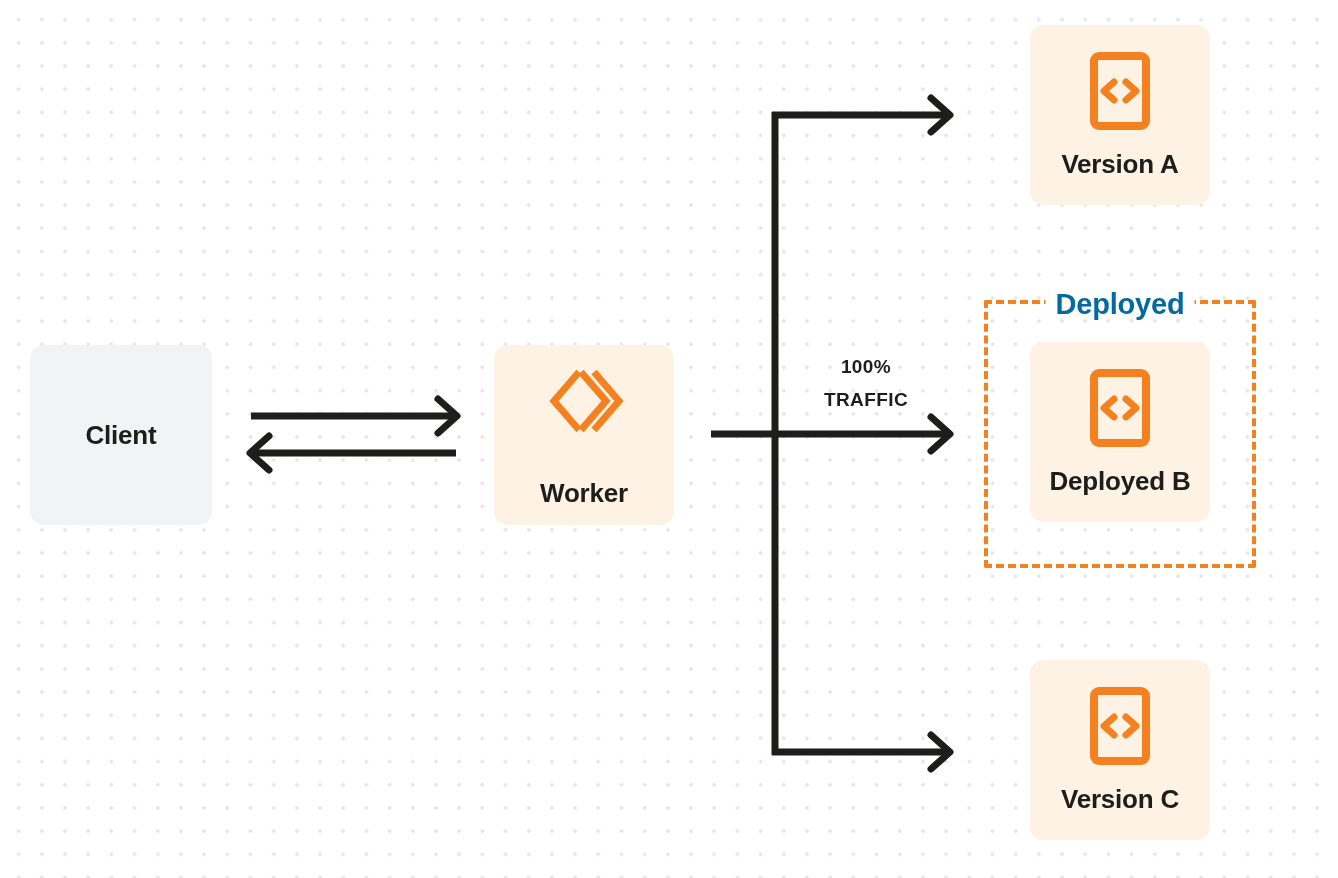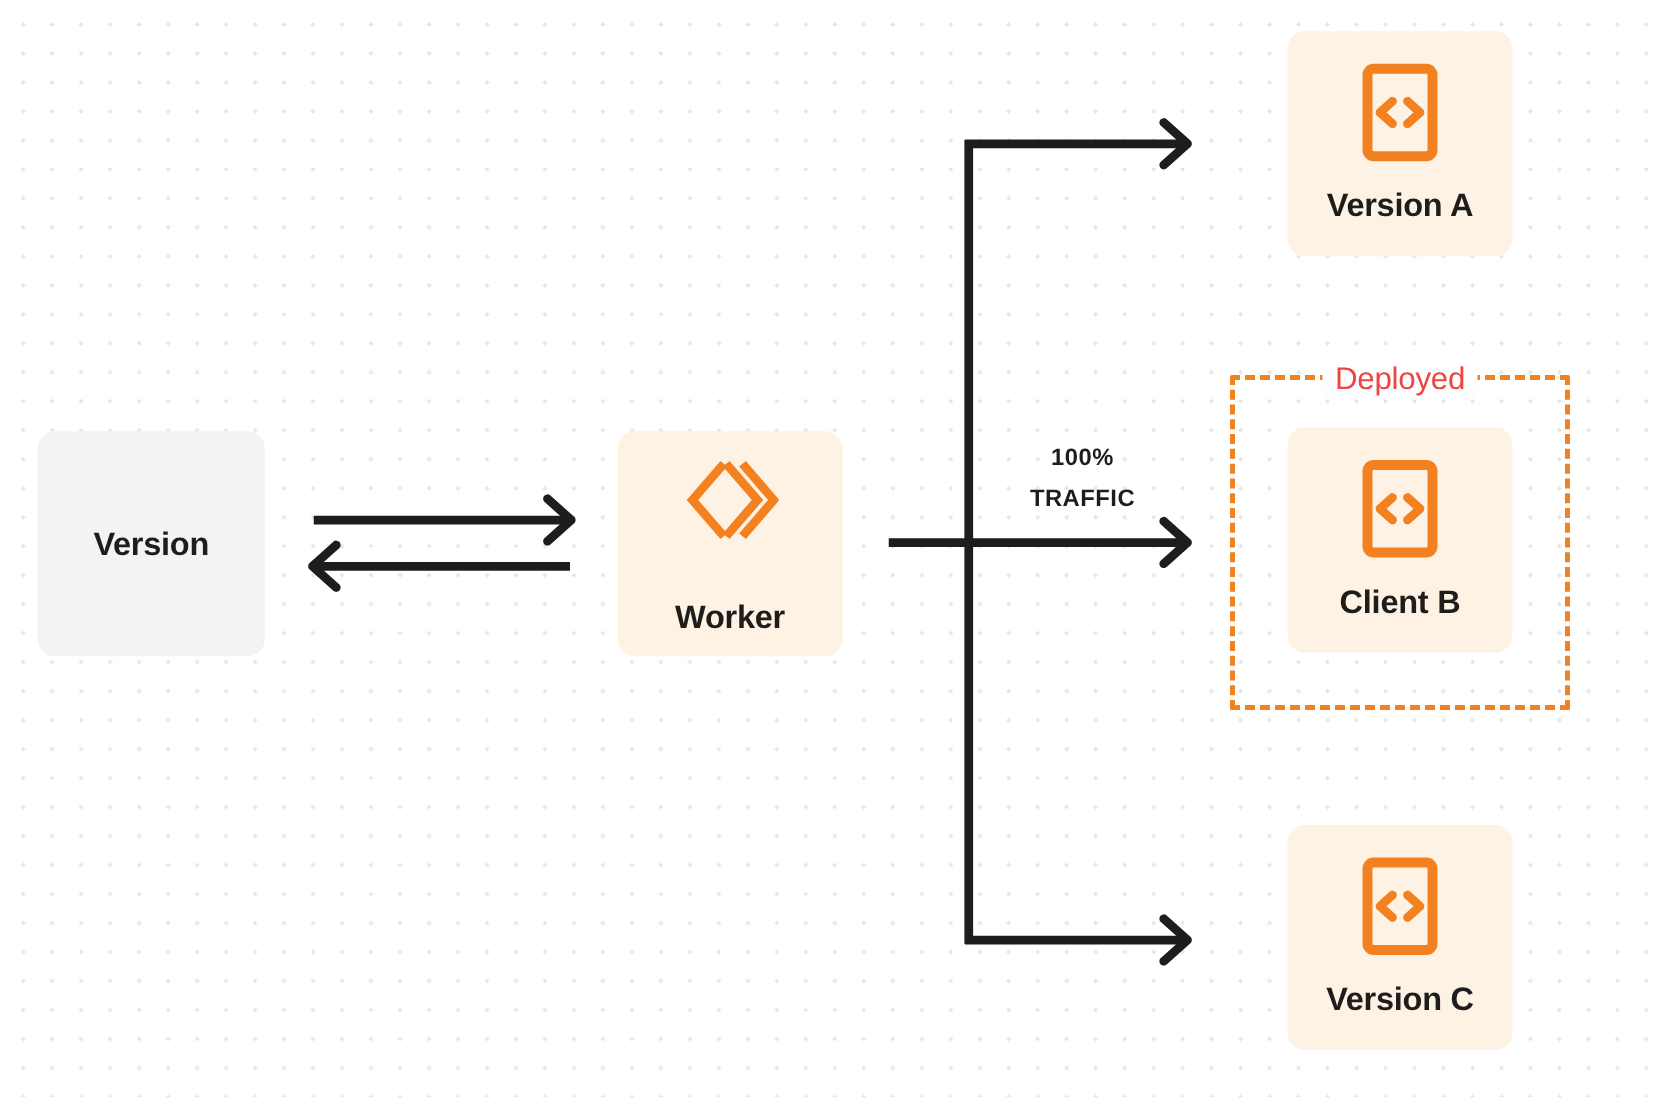--- a/index.html
+++ b/index.html
@@ -88,23 +88,23 @@
     border: 4px dashed #f48120;
     border-radius: 2px;
   }
   #deployed-label {
     position: absolute;
     left: 50%;
     top: 0;
     transform: translate(-50%, -50%);
     background: #fefefe;
     padding: 0 10px;
-    color: #ef4444;
-    font-size: 25px;
-    font-weight: normal;
+    color: #0369a1;
+    font-size: 29px;
+    font-weight: bold;
     letter-spacing: -0.2px;
     white-space: nowrap;
     line-height: 1;
   }
 
   
   #traffic-label {
     position: absolute;
     left: 796px;
     top: 350px;
@@ -140,21 +140,21 @@
     stroke-linecap: round;
     stroke-linejoin: round;
   }
 </style>
 </head>
 <body>
 
 <div id="canvas">
 
   <div class="node" id="client-node">
-    <span class="node-label">Version</span>
+    <span class="node-label">Client</span>
   </div>
 
   <div class="node" id="worker-node">
     <span>
       <svg width="78" height="78" viewBox="0 0 78 78" aria-hidden="true">
 
         <path d="M34 10 L9 39 L34 68" fill="none" stroke="#f48120" stroke-width="7" stroke-linejoin="miter" stroke-linecap="butt"></path>
 
         <path d="M36 10 L61 39 L36 68" fill="none" stroke="#f48120" stroke-width="7" stroke-linejoin="miter" stroke-linecap="butt"></path>
 
@@ -180,21 +180,21 @@
   </div>
 
   <div class="node version-node" id="version-b-node">
     <span>
       <svg width="62" height="80" viewBox="0 0 62 80" aria-hidden="true">
         <rect x="5" y="5" width="52" height="70" rx="5" ry="5" fill="none" stroke="#f48120" stroke-width="8"></rect>
         <path d="M25 31 L15 40 L25 49" fill="none" stroke="#f48120" stroke-width="7" stroke-linecap="round" stroke-linejoin="round"></path>
         <path d="M37 31 L47 40 L37 49" fill="none" stroke="#f48120" stroke-width="7" stroke-linecap="round" stroke-linejoin="round"></path>
       </svg>
     </span>
-    <span class="node-label">Client B</span>
+    <span class="node-label">Deployed B</span>
   </div>
 
   <div class="node version-node" id="version-c-node">
     <span>
       <svg width="62" height="80" viewBox="0 0 62 80" aria-hidden="true">
         <rect x="5" y="5" width="52" height="70" rx="5" ry="5" fill="none" stroke="#f48120" stroke-width="8"></rect>
         <path d="M25 31 L15 40 L25 49" fill="none" stroke="#f48120" stroke-width="7" stroke-linecap="round" stroke-linejoin="round"></path>
         <path d="M37 31 L47 40 L37 49" fill="none" stroke="#f48120" stroke-width="7" stroke-linecap="round" stroke-linejoin="round"></path>
       </svg>
     </span>

